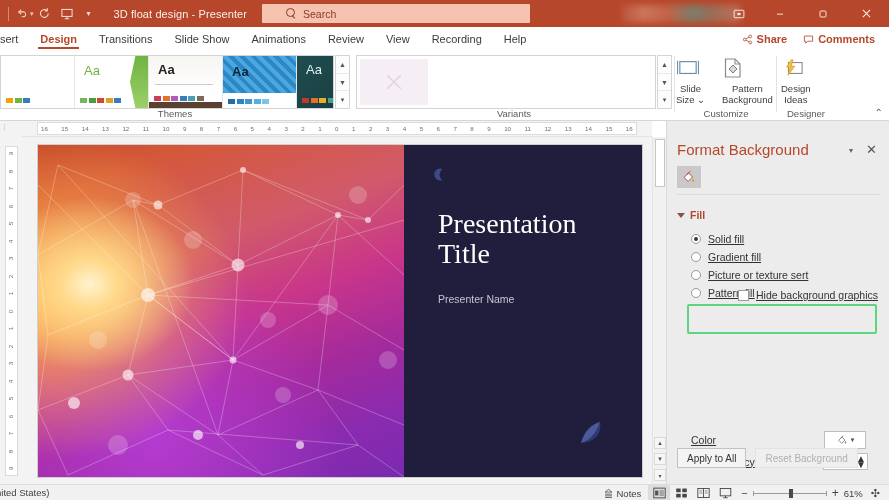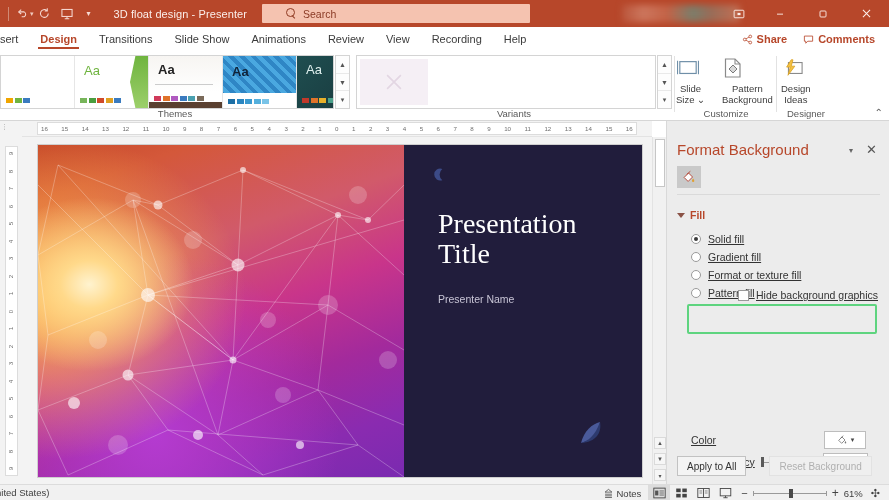--- a/index.html
+++ b/index.html
@@ -315,22 +315,22 @@
     width: 56px; height: 17px; background: #fff; border: 1px solid #bdbdbd;
     display: flex; align-items: center; margin-left: 6px; position: relative;
   }
   .spin span { font-size: 10px; color: #333; margin-left: 6px; }
   .spin-arrows {
     position: absolute; right: 1px; top: 0; height: 100%;
     display: flex; flex-direction: column; justify-content: center;
     font-size: 5px; color: #666; line-height: 6px;
   }
   .pane-footer {
-    position: absolute; left: 0; bottom: 0; width: 223px; height: 38px;
-    display: flex; align-items: center; padding-left: 10px; gap: 23px;
+    position: absolute; left: 0; bottom: 8px; width: 223px; height: 38px;
+    display: flex; align-items: center; padding-left: 10px; gap: 9px;
   }
   .pf-btn {
     height: 20px; padding: 0 9px; background: #f4f4f4; border: 1px solid #c2c2c2;
     display: flex; align-items: center; font-size: 10px; color: #333;
   }
   .pf-btn.disabled { color: #b0b0b0; border-color: #e2e2e2; background: #efefef; }
 
   
   .statusbar {
     position: absolute; left: 0; bottom: 0; width: 889px; height: 16px;
@@ -760,21 +760,21 @@
     <div class="opt" style="top:112px;">
       <span class="radio on"></span>
       <span class="ul">Solid fill</span>
     </div>
     <div class="opt" style="top:130px;">
       <span class="radio"></span>
       <span class="ul">Gradient fill</span>
     </div>
     <div class="opt" style="top:148px;">
       <span class="radio"></span>
-      <span class="ul">Format or texture fill</span>
+      <span class="ul">Picture or texture sert</span>
     </div>
     <div class="opt" style="top:166px;">
       <span class="radio"></span>
       <span class="ul">Pattern fill</span>
     </div>
     <div class="opt" style="top:168px;left:23px;margin-left:48px;">
       <span class="cbox"></span>
       <span class="ul">Hide background graphics</span>
     </div>
 

